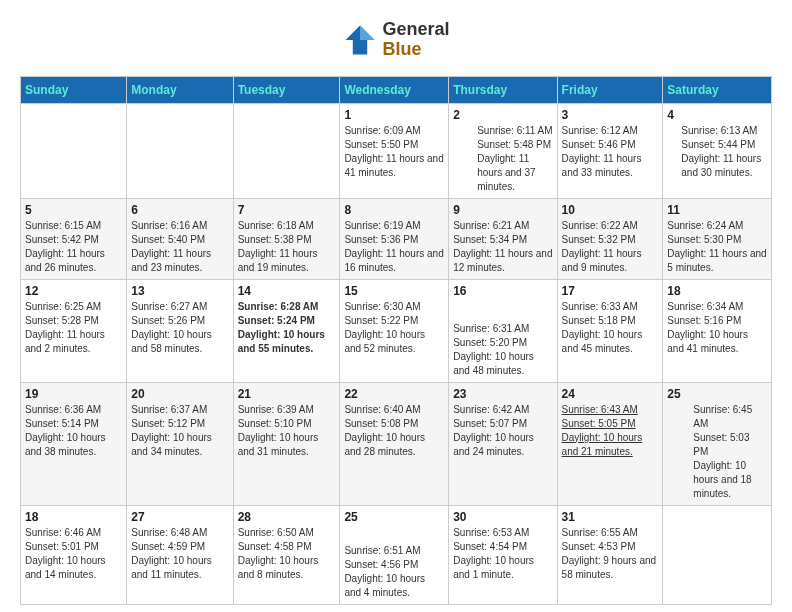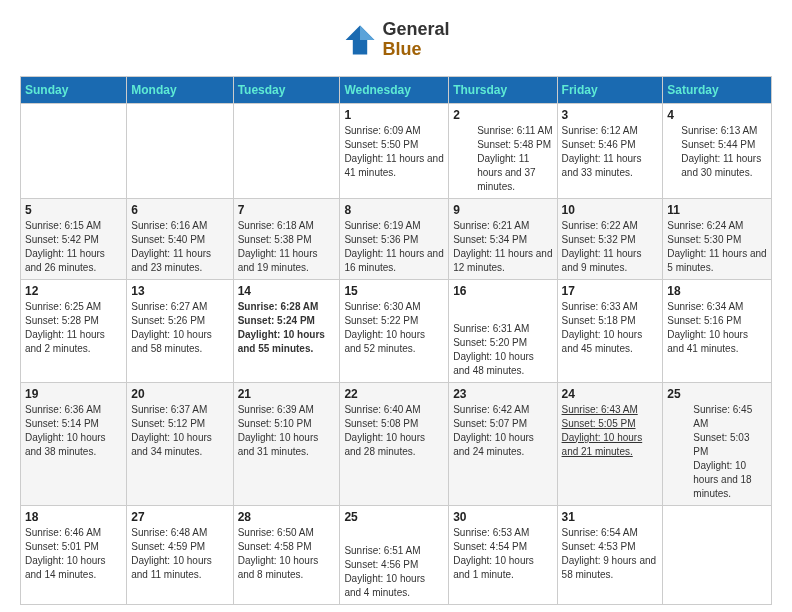--- a/index.html
+++ b/index.html
@@ -310,20 +310,20 @@
 Daylight: 10 hours and 4 minutes.</div>
         </td>
         <td>
           <div class="day-number">30</div>
           <div class="day-info" style="white-space: pre-line;">Sunrise: 6:53 AM
 Sunset: 4:54 PM
 Daylight: 10 hours and 1 minute.</div>
         </td>
         <td>
           <div class="day-number">31</div>
-          <div class="day-info" style="white-space: pre-line;">Sunrise: 6:54 AM
+          <div class="day-info" style="white-space: pre-line;">Sunrise: 6:55 AM
 Sunset: 4:53 PM
 Daylight: 9 hours and 58 minutes.</div>
         </td>
         <td class="empty-cell"></td>
       </tr>
     </tbody>
 </table>
 
 </body></html>

